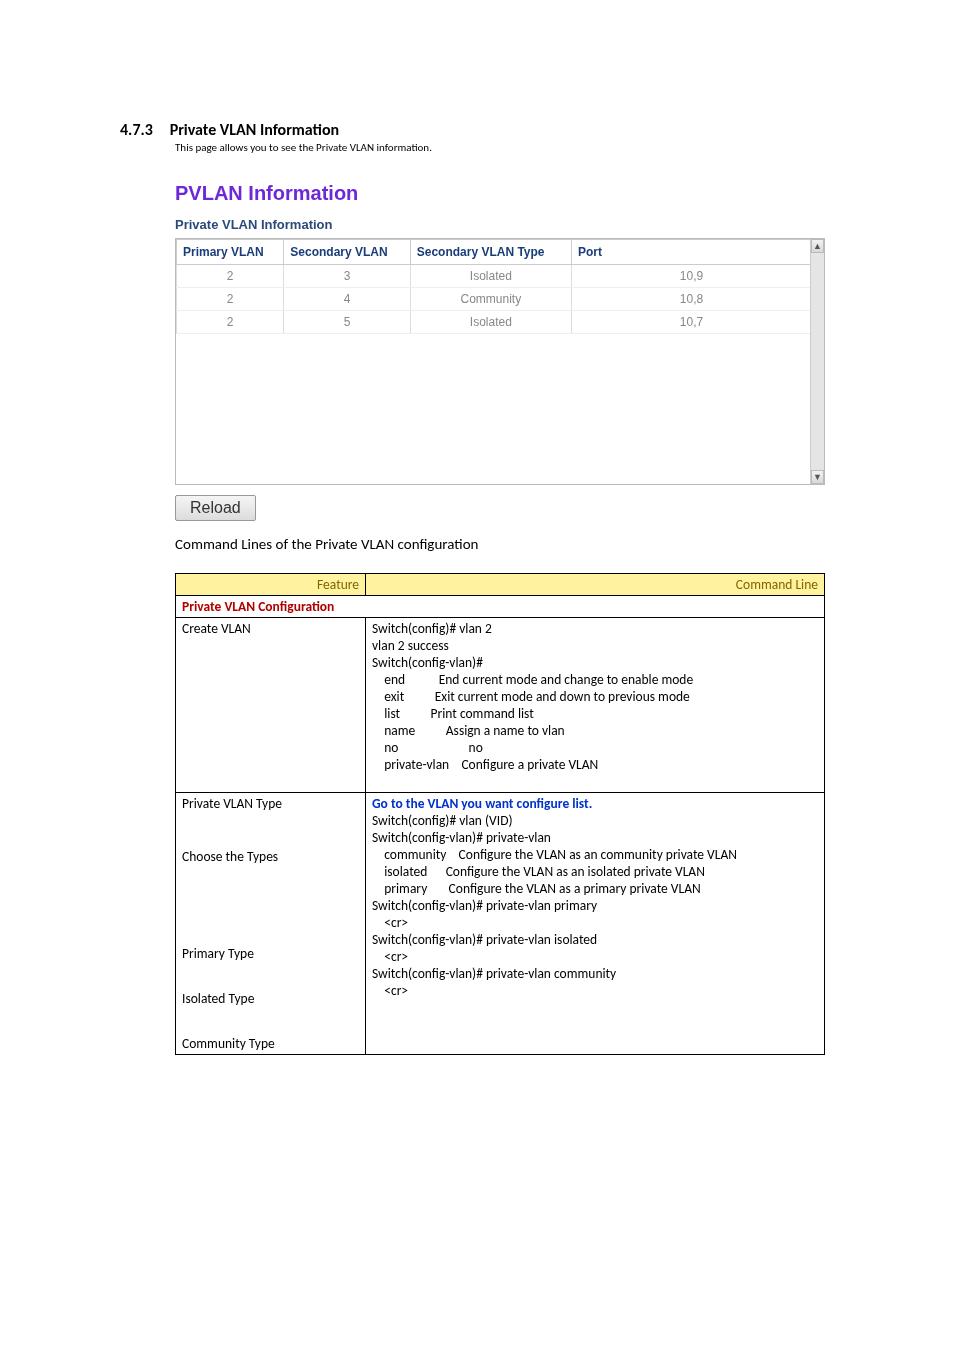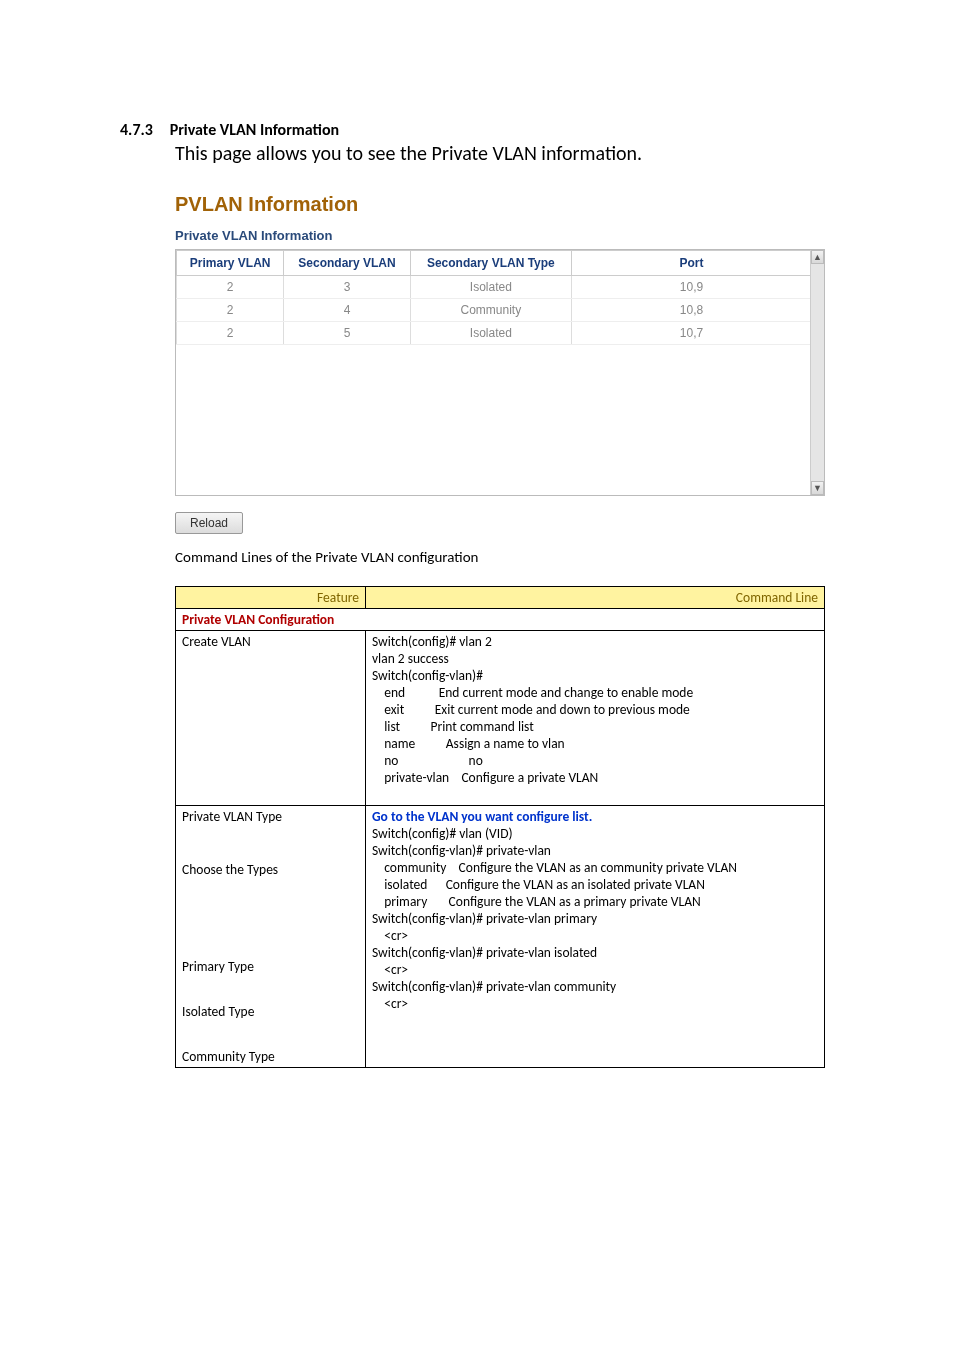--- a/index.html
+++ b/index.html
@@ -14,27 +14,27 @@
   .page {
     padding: 120px 108px 40px 120px;
   }
   .sec-heading {
     font-weight: bold;
     font-size: 16px;
     margin-bottom: 2px;
   }
   .sec-num { display:inline-block; width:46px;}
   .body-text {
-    font-size: 20px;
+    font-size: 11px;
     margin-left: 55px;
     margin-top: 0px;
     margin-bottom: 28px;
   }
   .box-title {
-    color: #a16207;
+    color: #6d28d9;
     font-family: Arial, sans-serif;
     font-weight: bold;
     font-size: 20px;
     margin-left: 55px;
     margin-top: 4px;
     margin-bottom: 12px;
   }
   .box-sub {
     color: #2a4a7a;
     font-family: Arial, sans-serif;
@@ -51,21 +51,21 @@
   }
   table.info {
     border-collapse: collapse;
     width: 636px;
     font-family: Arial, sans-serif;
     font-size: 12px;
   }
   table.info th {
     color: #1a3d7a;
     font-weight: bold;
-    text-align: center;
+    text-align: left;
     padding: 5px 6px;
     border: 1px solid #ccc;
     background: #fff;
   }
   table.info td {
     color: #888;
     text-align: center;
     padding: 4px 6px;
     border: 1px solid #eee;
     border-left: 1px solid #ddd;
@@ -87,24 +87,24 @@
     background: linear-gradient(#f2f2f2,#d8d8d8);
     border: 1px solid #bbb;
     font-size: 9px;
     text-align: center;
     line-height: 12px;
     color: #555;
   }
   .info-spacer { height: 150px; }
   .btn3d {
     margin-left: 55px;
-    margin-top: 16px;
+    margin-top: 10px;
     display: inline-block;
     font-family: Arial, sans-serif;
-    font-size: 12px;
+    font-size: 16px;
     padding: 3px 14px;
     background: linear-gradient(#f5f5f5,#dcdcdc);
     border: 1px solid #999;
     border-radius: 2px;
     color: #333;
   }
   .plain-line {
     margin-left: 55px;
     font-size: 15px;
     margin-top: 14px;

